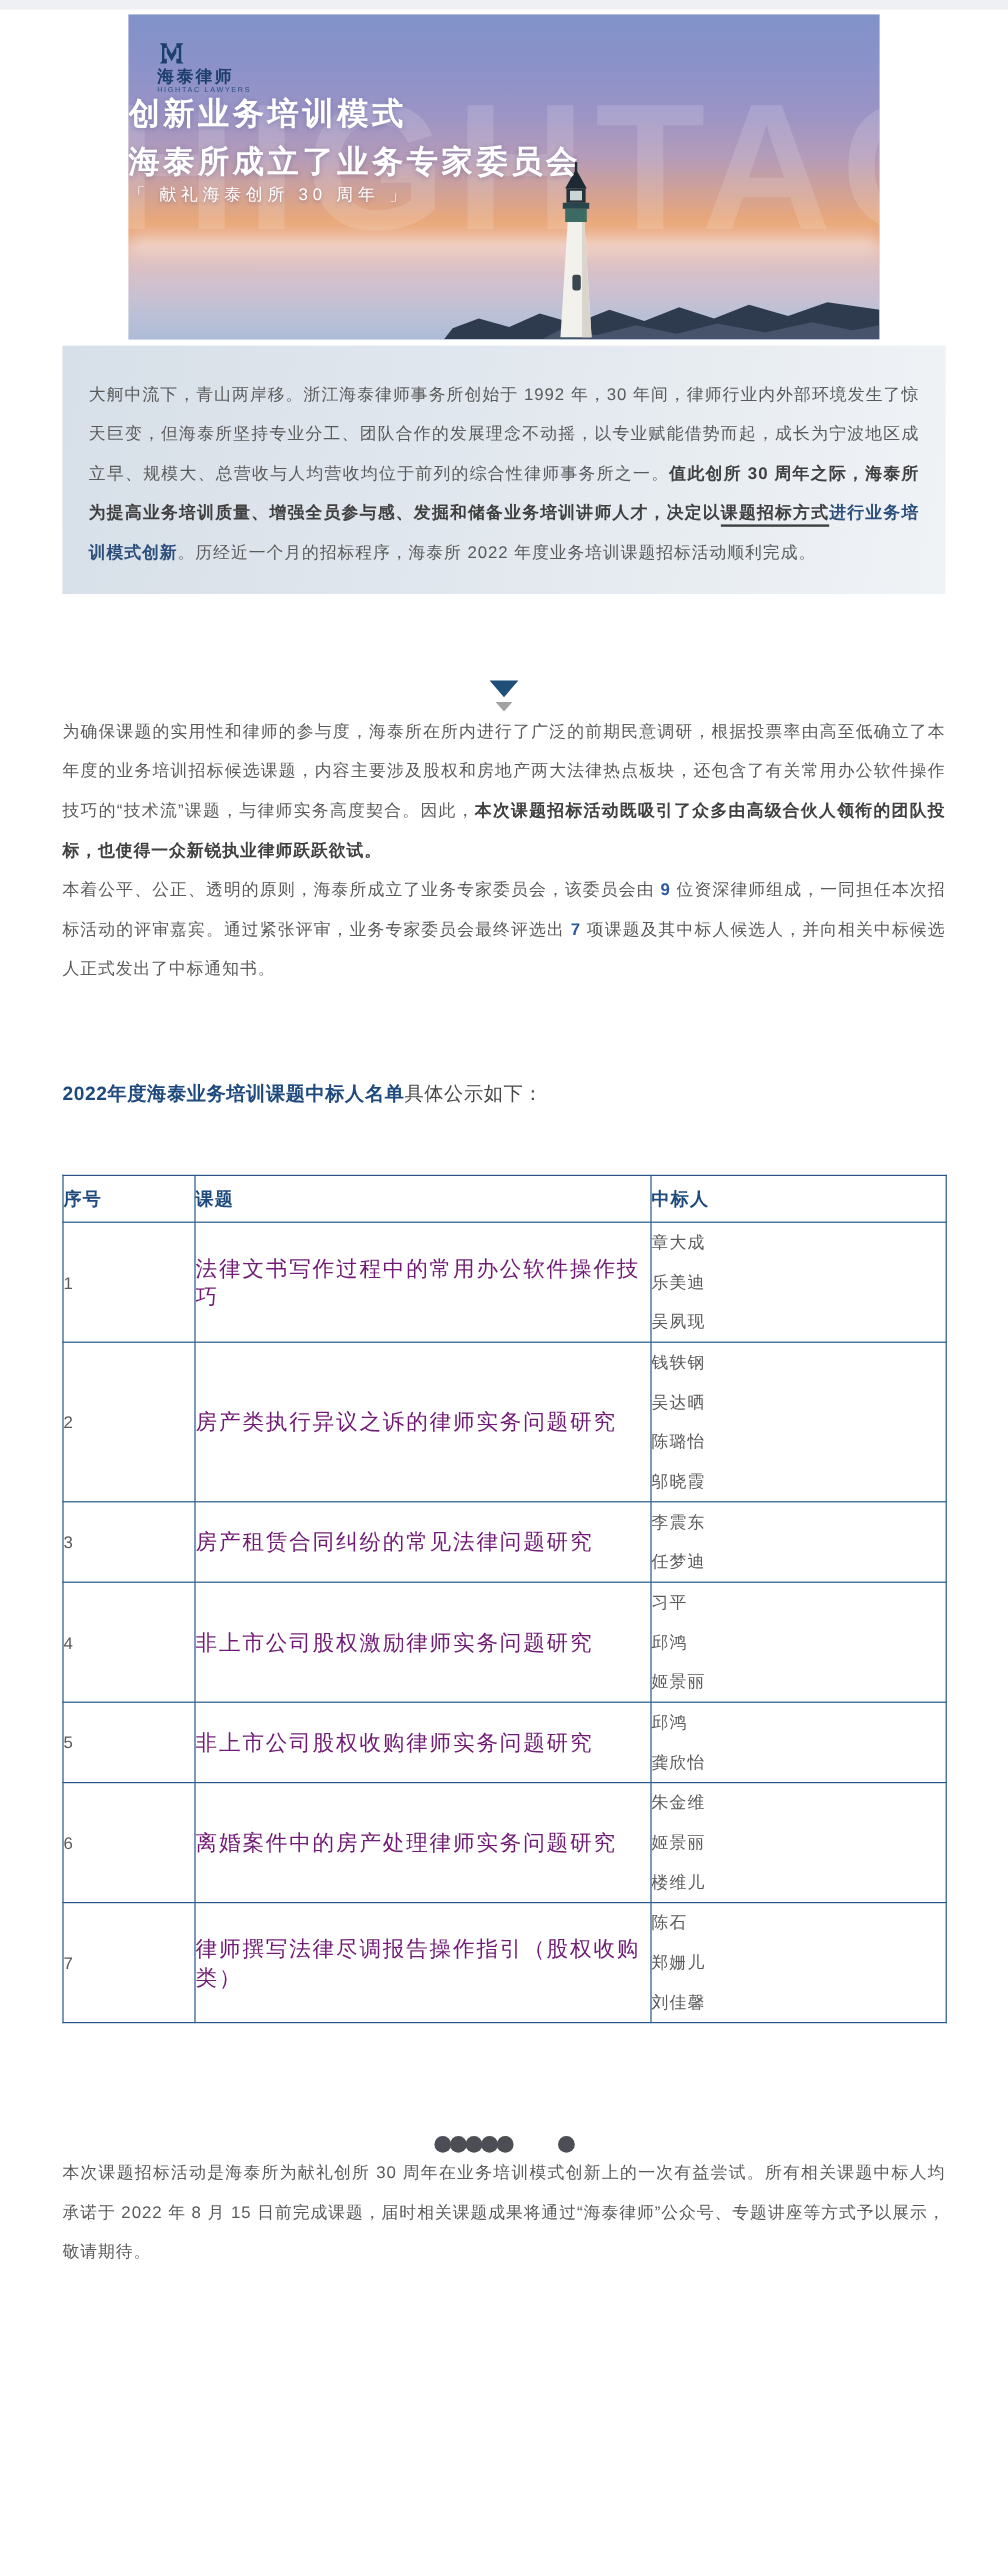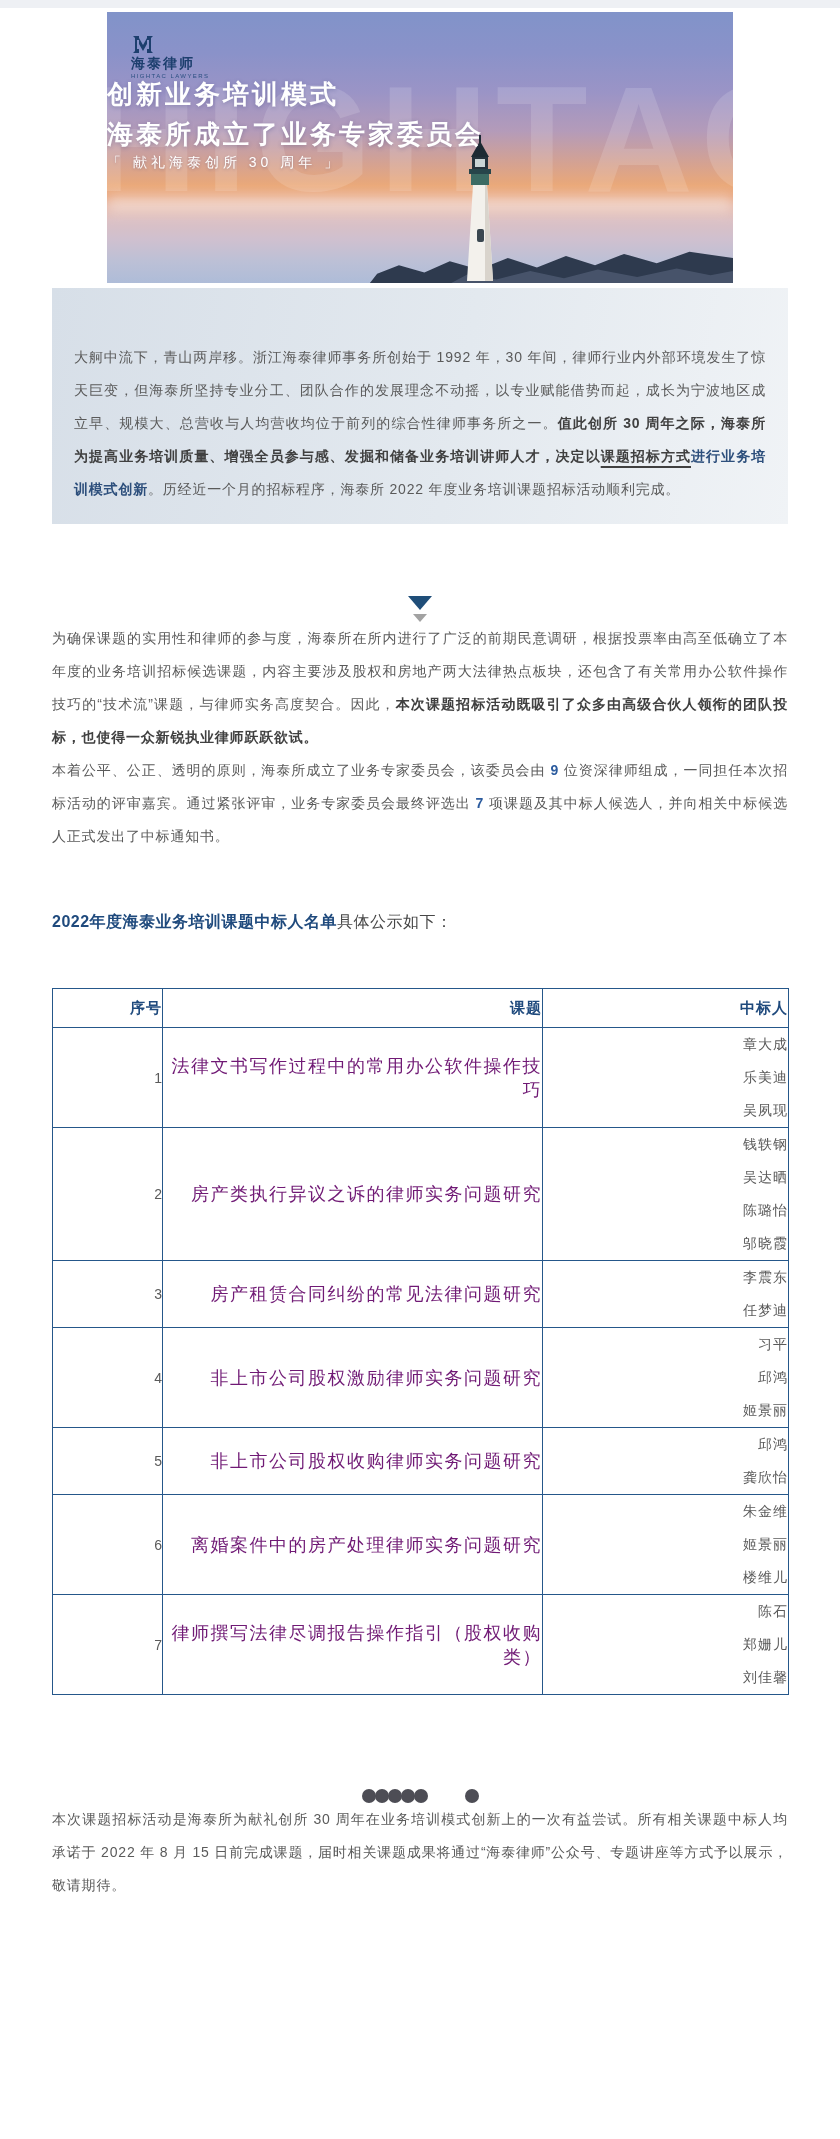--- a/index.html
+++ b/index.html
@@ -32,46 +32,46 @@
 
   .banner-titles{position:absolute;top:62px;left:0;width:100%;color:#ffffff;}
   .bt-line{font-size:26px;font-weight:700;letter-spacing:3px;line-height:40px;
     text-shadow:0 1px 4px rgba(40,50,110,.3);}
   .bt-sub{font-size:14px;letter-spacing:4px;font-weight:400;
     text-shadow:0 1px 3px rgba(40,50,110,.3);}
 
   
   .content{margin:0 52px;width:736px;}
 
-  .intro-box{margin-top:5px;padding:53px 22px 18px;box-sizing:border-box;
+  .intro-box{margin-top:5px;padding:24px 22px 18px;box-sizing:border-box;
     background:linear-gradient(100deg,#d7dfe8 0%,#e3e9ef 55%,#f0f3f6 100%);}
   p.body-text{margin:0;font-size:14px;line-height:33px;color:#5a5a5a;text-align:justify;
     letter-spacing:.8px;}
   .b-dark{font-weight:700;color:#404040;}
   .b-underline{font-weight:700;color:#404040;text-decoration:underline;
     text-underline-offset:5px;text-decoration-thickness:1.5px;}
   .b-blue{font-weight:700;color:#2d4f7c;}
   .num-blue{font-weight:700;color:#2b5b9e;}
 
   .arrow-wrap{margin-top:72px;}
   .tri-big{width:0;height:0;margin:0 auto;border-left:12px solid transparent;
     border-right:12px solid transparent;border-top:14px solid #1f4e79;}
   .tri-small{width:0;height:0;margin:4px auto 0;border-left:7px solid transparent;
     border-right:7px solid transparent;border-top:8px solid #a2a2a2;}
 
   .para2{margin-top:38px;}
   .para3{margin-top:56px;}
 
-  .section-heading{margin-top:52px;font-size:16px;line-height:33px;letter-spacing:.5px;}
+  .section-heading{margin-top:72px;font-size:16px;line-height:33px;letter-spacing:.5px;}
   .sh-bold{font-weight:700;color:#1f4a7d;}
   .sh-normal{font-weight:400;color:#474747;}
 
   
   table.winners{margin-top:50px;width:736px;border-collapse:collapse;table-layout:fixed;}
-  table.winners th,table.winners td{border:1.5px solid #25578a;text-align:right;
+  table.winners th,table.winners td{border:1.5px solid #25578a;text-align:left;
     vertical-align:middle;padding:0;}
   table.winners th{height:38px;font-size:15px;font-weight:700;color:#1f4a7d;letter-spacing:1px;}
   col.c-no{width:110px;}col.c-topic{width:380px;}col.c-winner{width:246px;}
   td.cell-no{font-size:14px;color:#5a5a5a;}
   td.cell-topic{font-size:18px;color:#701a75;letter-spacing:1.5px;}
   td.cell-winners{padding:0;margin-left:48px;}
   .winner-name{font-size:14px;color:#5a5a5a;line-height:33px;letter-spacing:1px;}
 
   
   .dots{margin-top:94px;display:flex;justify-content:center;align-items:center;}

